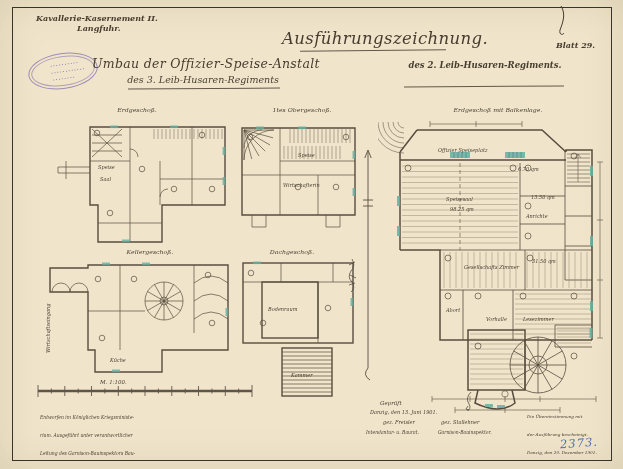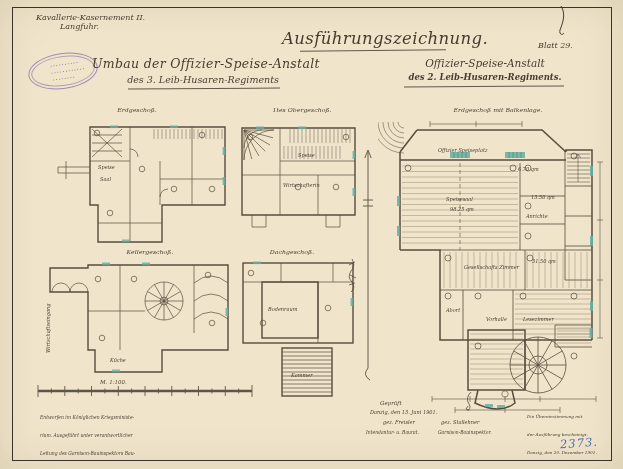--- a/index.html
+++ b/index.html
@@ -8,21 +8,21 @@
   .hw{font-family:"DejaVu Serif",serif;font-style:italic;color:#473d2f;white-space:nowrap;}
   .c{text-align:center;}
   .blk{display:block;}
   .sc{transform-origin:0 0;display:inline-block;}
   .scc{transform-origin:50% 0;display:block;}
   .f16{font-size:16.5px;letter-spacing:.4px;}
   .f12{font-size:12.5px;letter-spacing:.3px;}
   .f10{font-size:10.5px;}
   .f95{font-size:9.5px;}
   .f85{font-size:8.5px;}
-  .f8{font-size:8px;}
+  .f8{font-size:8px;font-weight:bold;}
   .t6{font-size:10px;transform:scale(.62);}
   .t55{font-size:10px;transform:scale(.55);}
   .t5{font-size:10px;transform:scale(.5);}
   .t45{font-size:10px;transform:scale(.45);}
   .t42{font-size:10px;transform:scale(.42);}
   .rm{font-family:"DejaVu Serif",serif;font-style:italic;color:#4a4034;white-space:nowrap;position:absolute;font-size:10px;transform:scale(.5);transform-origin:0 0;}
   .frame{position:absolute;left:12px;top:7px;right:11px;bottom:8px;border:1.6px solid #3a332a;}
   .uline{position:absolute;height:1.1px;background:#4a4034;opacity:.85;}
   .stampbox{position:absolute;left:28px;top:53px;width:70px;height:36px;transform:rotate(-8deg);}
   .stampellipse{position:absolute;inset:0;border:1.3px solid rgba(122,102,172,.7);border-radius:50%;}
@@ -32,48 +32,47 @@
   .bluepencil{font-family:"DejaVu Serif",serif;font-style:italic;color:#4c6fae;font-size:11.5px;transform:rotate(-4deg);letter-spacing:1px;}
 </style>
 </head>
 <body>
 
 <div class="sheet">
   <div class="frame"></div>
 
   <div class="abs" style="left:36px;top:13px;">
     <span class="hw f8 blk">Kavallerie-Kasernement II.</span>
-    <span class="hw f8 blk" style="margin-left:24px;">Langfuhr.</span>
+    <span class="hw f8 blk" style="margin-left:41px;">Langfuhr.</span>
   </div>
 
   <div class="stampbox">
     <div class="stampellipse"></div>
     <div class="stampellipse2"></div>
     <div class="stamptxt" style="top:6px;">∙∙∙∙∙∙∙∙∙∙</div>
     <div class="stamptxt" style="top:13px;">∙∙∙∙∙∙∙∙∙∙∙∙</div>
     <div class="stamptxt" style="top:20px;">∙∙∙∙∙∙∙∙</div>
   </div>
 
   <div class="abs" style="left:282px;top:29px;width:180px;">
     <span class="hw f16 blk c">Ausführungszeichnung.</span>
   </div>
   <div class="uline" style="left:300px;top:50px;width:146px;transform:rotate(-.6deg);"></div>
 
-  <div class="abs" style="left:538px;top:34px;text-align:center;">
+  <div class="abs" style="left:556px;top:34px;text-align:center;">
     <span class="hw f8">Blatt 29.</span>
   </div>
 
   <div class="abs" style="left:92px;top:56px;width:222px;">
     <span class="hw f12 blk c">Umbau der Offizier-Speise-Anstalt</span>
     <span class="hw f95 blk c" style="margin-top:3px;">des 3. Leib-Husaren-Regiments</span>
   </div>
   <div class="uline" style="left:128px;top:88px;width:152px;transform:rotate(-.4deg);"></div>
 
   <div class="abs" style="left:396px;top:57px;width:178px;">
-    <span class="hw f10 blk c">Offizier-Speise-Anstalt</span>
     <span class="hw f85 blk c" style="margin-top:3px;font-weight:bold;">des 2. Leib-Husaren-Regiments.</span>
   </div>
   <div class="uline" style="left:404px;top:86px;width:160px;transform:rotate(-.4deg);"></div>
 
   <div class="abs" style="left:92px;top:106px;width:90px;">
     <span class="hw scc t6 c">Erdgeschoß.</span>
   </div>
   <div class="abs" style="left:252px;top:106px;width:100px;">
     <span class="hw scc t6 c">1tes Obergeschoß.</span>
   </div>

